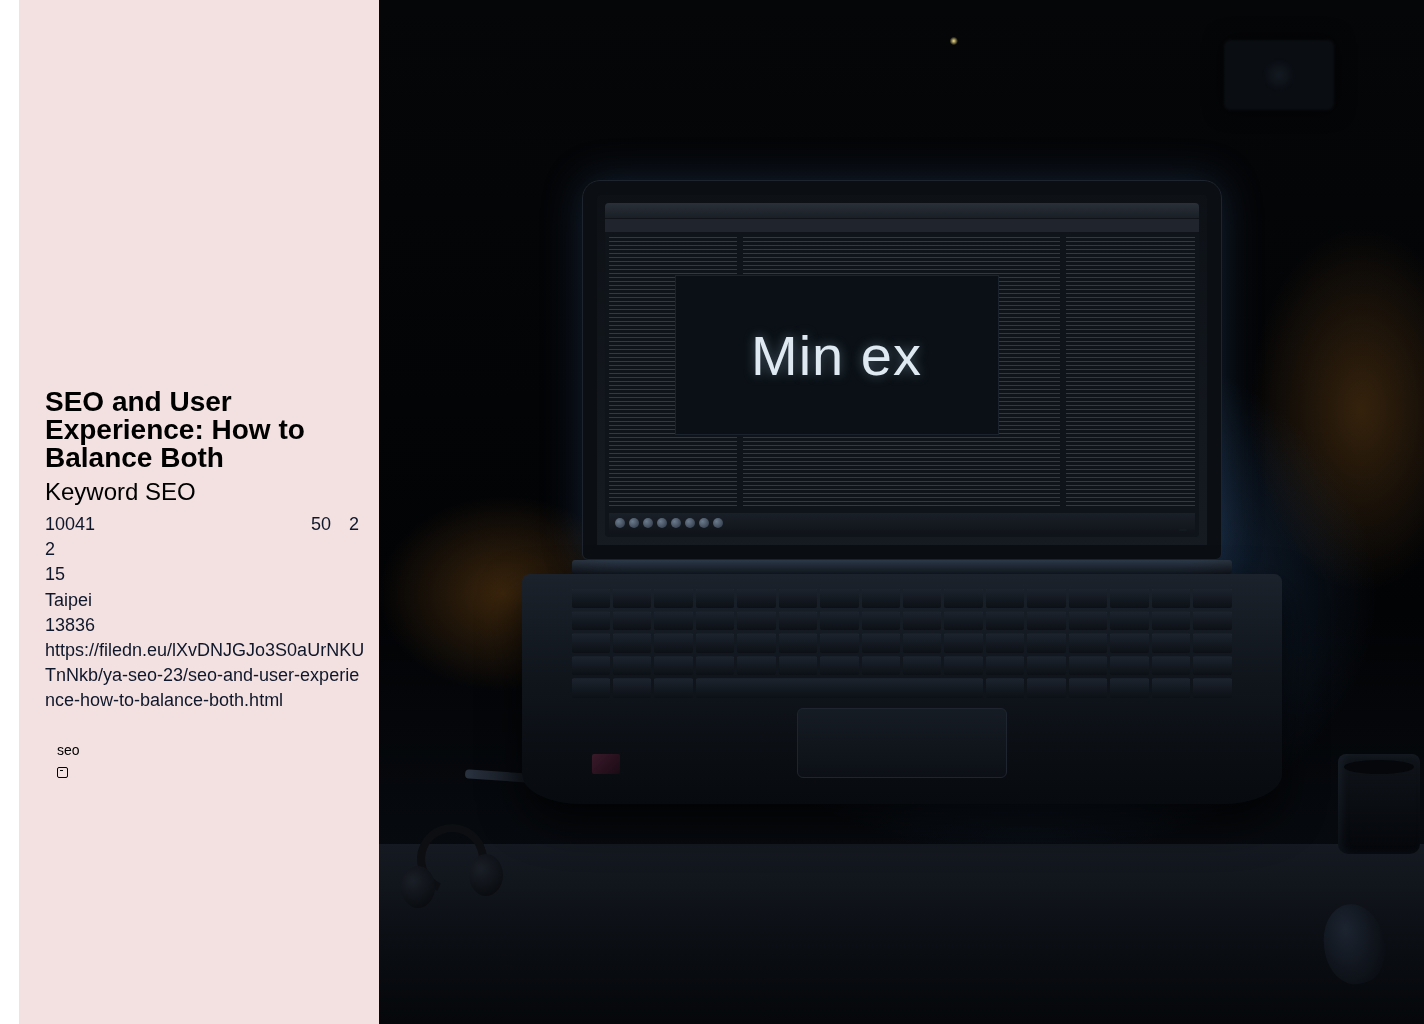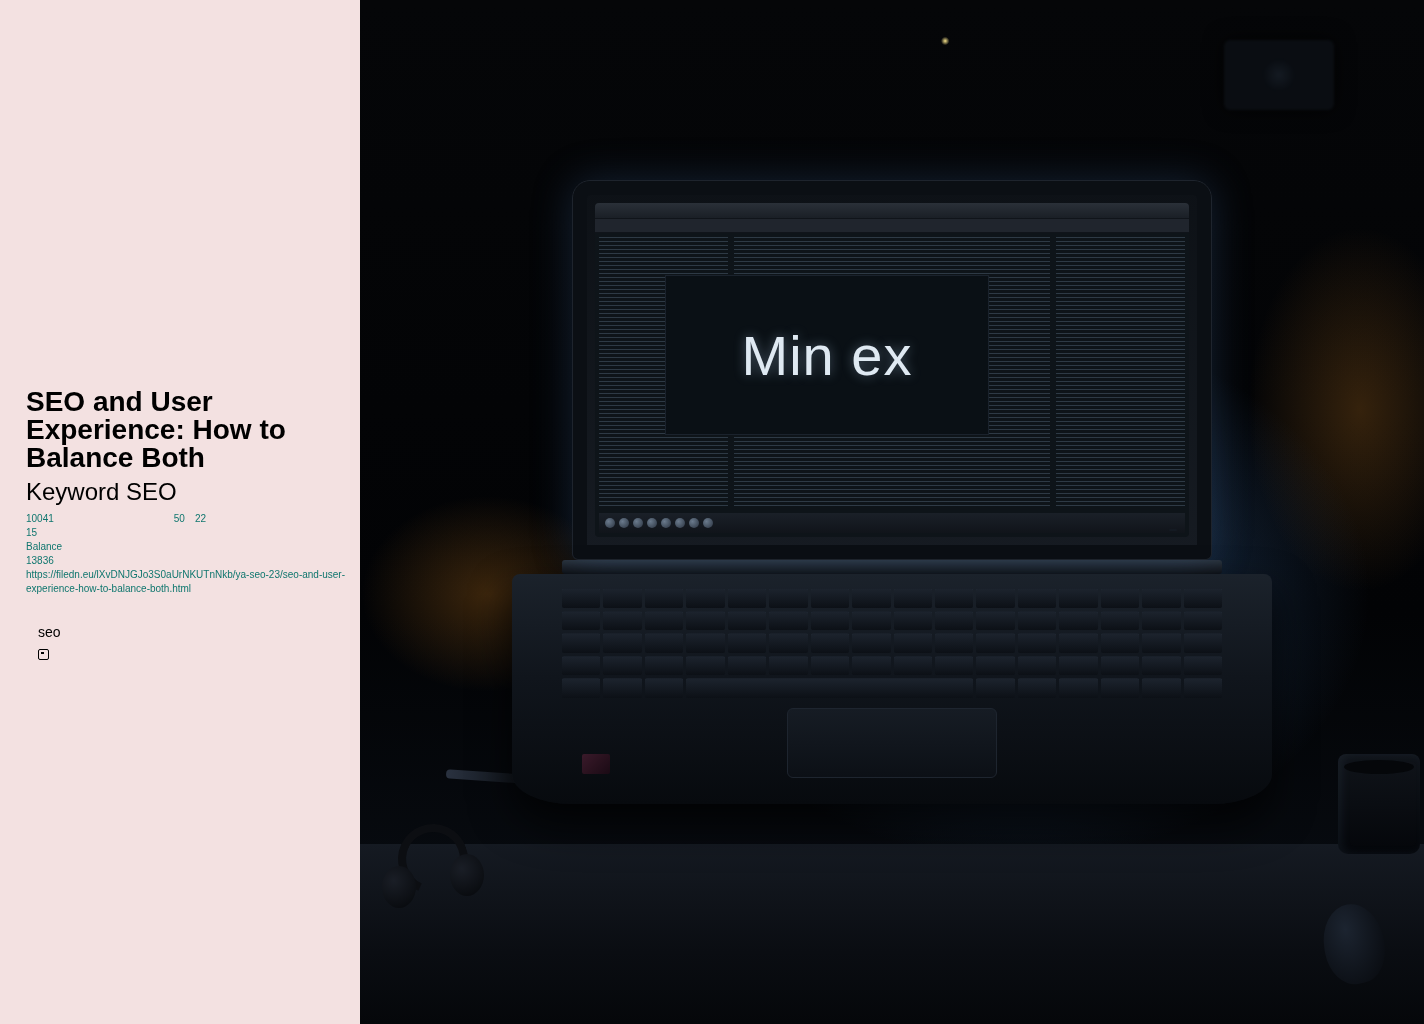--- a/index.html
+++ b/index.html
@@ -12,42 +12,43 @@
     display: flex;
   }
   .left-panel {
     width: 360px;
     background: #f3e1e1;
     padding: 26px 26px 26px 26px;
     display: flex;
     flex-direction: column;
     justify-content: center;
     position: relative;
+    margin-left: 19px;
   }
   .content-block {
     position: absolute;
     top: 388px;
     left: 26px;
     right: 10px;
   }
   .page-title {
     font-size: 28px;
     font-weight: bold;
     color: #000;
     line-height: 1.0;
     margin-bottom: 6px;
   }
   .subtitle {
     font-size: 24px;
     color: #000;
     margin-bottom: 6px;
   }
   .meta-line {
-    font-size: 10px;
-    color: #0f766e;
+    font-size: 18px;
+    color: #0f172a;
     line-height: 1.4;
     word-break: break-all;
   }
   .seo-block {
     margin-top: 28px;
     padding-left: 12px;
   }
   .seo-label {
     font-size: 14px;
     color: #000;
@@ -307,21 +308,21 @@
 </style>
 </head>
 <body>
 
 <div class="left-panel">
   <div class="content-block">
     <h1 class="page-title">SEO and User Experience: How to Balance Both</h1>
     <div class="subtitle">Keyword SEO</div>
     <div class="meta-line">10041            50 22  </div>
     <div class="meta-line">15</div>
-    <div class="meta-line">Balance</div>
+    <div class="meta-line">Taipei</div>
     <div class="meta-line">13836</div>
     <div class="meta-line">https://filedn.eu/lXvDNJGJo3S0aUrNKUTnNkb/ya-seo-23/seo-and-user-experience-how-to-balance-both.html</div>
 
     <div class="seo-block">
       <div class="seo-label">seo</div>
       <span class="expand-icon"></span>
     </div>
   </div>
 </div>
 

